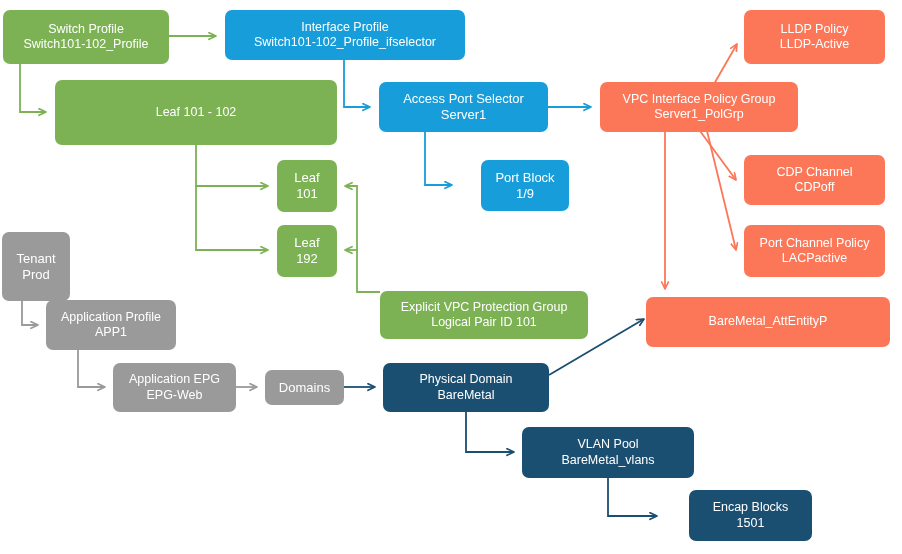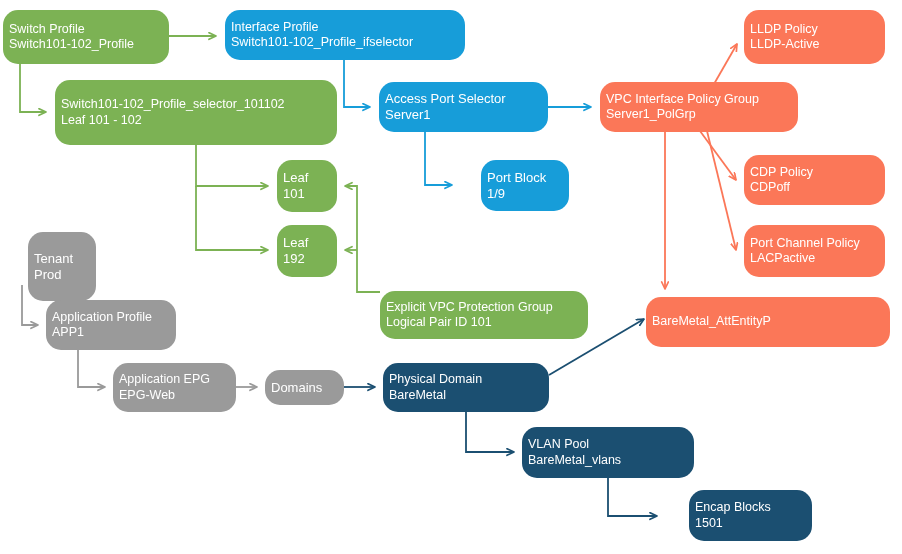--- a/index.html
+++ b/index.html
@@ -19,24 +19,25 @@
     position: absolute;
     left: 0;
     top: 0;
     width: 902px;
     height: 554px;
     pointer-events: none;
   }
   .node {
     position: absolute;
     box-sizing: border-box;
-    border-radius: 15px;
+    border-radius: 7px;
     display: flex;
     align-items: center;
     justify-content: center;
+    text-align: center;
     color: #ffffff;
     line-height: 1.22;
     padding: 12px 6px;
     z-index: 2;
   }
   .node .lines {
     width: 100%;
   }
   .node .l {
     display: block;
@@ -134,21 +135,20 @@
 
   <div class="node c-orange f12" style="left:744px; top:10px; width:141px; height:54px;">
     <div class="lines">
       <span class="l">LLDP Policy</span>
       <span class="l">LLDP-Active</span>
     </div>
   </div>
 
   <div class="node c-green f12" style="left:55px; top:80px; width:282px; height:65px;">
     <div class="lines">
-      <span class="l">Switch101-102_Profile_selector_101102</span>
       <span class="l">Leaf 101 - 102</span>
     </div>
   </div>
 
   <div class="node c-blue f13" style="left:379px; top:82px; width:169px; height:50px;">
     <div class="lines">
       <span class="l">Access Port Selector</span>
       <span class="l">Server1</span>
     </div>
   </div>
@@ -169,40 +169,40 @@
 
   <div class="node c-blue f13" style="left:481px; top:160px; width:88px; height:51px;">
     <div class="lines">
       <span class="l">Port Block</span>
       <span class="l">1/9</span>
     </div>
   </div>
 
   <div class="node c-orange f12" style="left:744px; top:155px; width:141px; height:50px;">
     <div class="lines">
-      <span class="l">CDP Policy</span>
+      <span class="l">CDP Channel</span>
       <span class="l">CDPoff</span>
     </div>
   </div>
 
   <div class="node c-green f13" style="left:277px; top:225px; width:60px; height:52px;">
     <div class="lines">
       <span class="l">Leaf</span>
       <span class="l">192</span>
     </div>
   </div>
 
   <div class="node c-orange f12" style="left:744px; top:225px; width:141px; height:52px;">
     <div class="lines">
       <span class="l">Port Channel Policy</span>
       <span class="l">LACPactive</span>
     </div>
   </div>
 
-  <div class="node c-gray f13" style="left:2px; top:232px; width:68px; height:69px;margin-left:26px;">
+  <div class="node c-gray f13" style="left:2px; top:232px; width:68px; height:69px;">
     <div class="lines">
       <span class="l">Tenant</span>
       <span class="l">Prod</span>
     </div>
   </div>
 
   <div class="node c-green f12" style="left:380px; top:258px; width:208px; height:48px;margin-top:33px;">
     <div class="lines">
       <span class="l">Explicit VPC Protection Group</span>
       <span class="l">Logical Pair ID 101</span>

